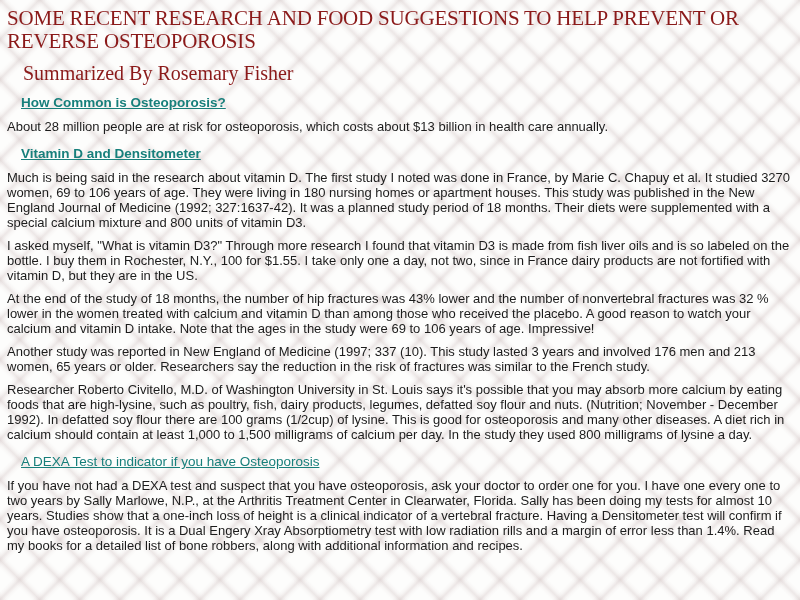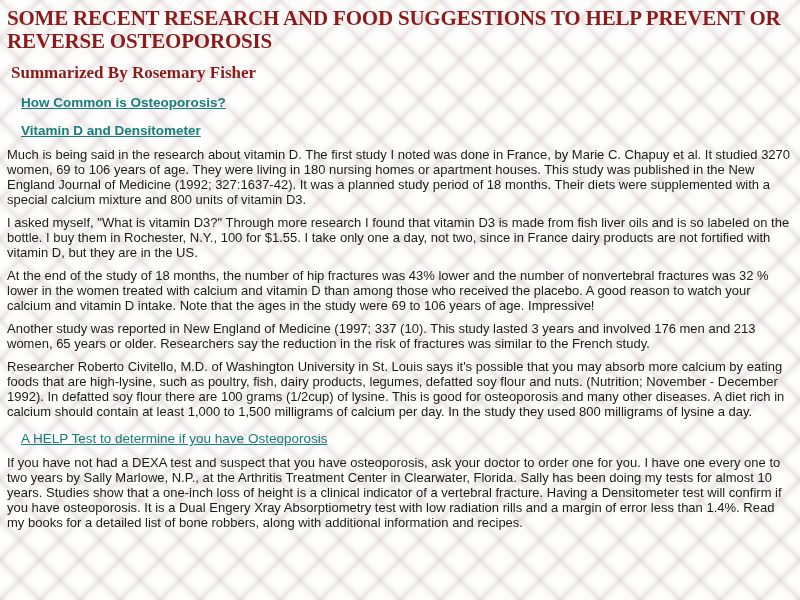--- a/index.html
+++ b/index.html
@@ -28,34 +28,34 @@
         rgba(203,186,186,0.00) 6px,
         rgba(203,186,186,0.00) 22.3px,
         rgba(203,186,186,0.10) 25.3px,
         rgba(203,186,186,0.32) 28.3px);
   }
   .content {
     padding: 0 7px;
   }
   h1.page-title {
     font-family: "Liberation Serif", serif;
-    font-weight: bold;
+    font-weight: normal;
     font-size: 21px;
     line-height: 23px;
     color: #8b1a1a;
     margin: 7px 0 0 0;
     letter-spacing: -0.2px;
   }
   .byline {
     font-family: "Liberation Serif", serif;
-    font-weight: bold;
-    font-size: 17px;
+    font-weight: normal;
+    font-size: 20px;
     line-height: 20px;
     color: #8b1a1a;
-    margin: 10px 0 0 4px;
+    margin: 10px 0 0 16px;
   }
   .hwrap {
     margin: 10px 0 8px 14px;
   }
   a.sec {
     color: #177f7b;
     text-decoration: underline;
     line-height: 16px;
     cursor: pointer;
   }
@@ -78,29 +78,30 @@
 
 <div class="content">
 
   <h1 class="page-title">SOME RECENT RESEARCH AND FOOD SUGGESTIONS TO HELP PREVENT OR REVERSE OSTEOPOROSIS</h1>
 
   <div class="byline">Summarized By Rosemary Fisher</div>
 
   <div class="hwrap">
     <a href="#" class="sec bold">How Common is Osteoporosis?</a>
   </div>
+  <p class="body-text">About 28 million people are at risk for osteoporosis, which costs about $13 billion in health care annually.</p>
 
   <div class="hwrap">
     <a href="#" class="sec bold">Vitamin D and Densitometer</a>
   </div>
   <p class="body-text">Much is being said in the research about vitamin D. The first study I noted was done in France, by Marie C. Chapuy et al. It studied 3270 women, 69 to 106 years of age. They were living in 180 nursing homes or apartment houses. This study was published in the New England Journal of Medicine (1992; 327:1637-42). It was a planned study period of 18 months. Their diets were supplemented with a special calcium mixture and 800 units of vitamin D3.</p>
   <p class="body-text">I asked myself, "What is vitamin D3?" Through more research I found that vitamin D3 is made from fish liver oils and is so labeled on the bottle. I buy them in Rochester, N.Y., 100 for $1.55. I take only one a day, not two, since in France dairy products are not fortified with vitamin D, but they are in the US.</p>
   <p class="body-text">At the end of the study of 18 months, the number of hip fractures was 43% lower and the number of nonvertebral fractures was 32 % lower in the women treated with calcium and vitamin D than among those who received the placebo. A good reason to watch your calcium and vitamin D intake. Note that the ages in the study were 69 to 106 years of age. Impressive!</p>
   <p class="body-text">Another study was reported in New England of Medicine (1997; 337 (10). This study lasted 3 years and involved 176 men and 213 women, 65 years or older. Researchers say the reduction in the risk of fractures was similar to the French study.</p>
 
   <p class="body-text">Researcher Roberto Civitello, M.D. of Washington University in St. Louis says it's possible that you may absorb more calcium by eating foods that are high-lysine, such as poultry, fish, dairy products, legumes, defatted soy flour and nuts. (Nutrition; November - December 1992). In defatted soy flour there are 100 grams (1/2cup) of lysine. This is good for osteoporosis and many other diseases. A diet rich in calcium should contain at least 1,000 to 1,500 milligrams of calcium per day. In the study they used 800 milligrams of lysine a day.</p>
 
   <div class="hwrap">
-    <a href="#" class="sec plain">A HELP Test to determine if you have Osteoporosis</a>
+    <a href="#" class="sec plain">A DEXA Test to indicator if you have Osteoporosis</a>
   </div>
   <p class="body-text">If you have not had a DEXA test and suspect that you have osteoporosis, ask your doctor to order one for you. I have one every one to two years by Sally Marlowe, N.P., at the Arthritis Treatment Center in Clearwater, Florida. Sally has been doing my tests for almost 10 years. Studies show that a one-inch loss of height is a clinical indicator of a vertebral fracture. Having a Densitometer test will confirm if you have osteoporosis. It is a Dual Engery Xray Absorptiometry test with low radiation rills and a margin of error less than 1.4%. Read my books for a detailed list of bone robbers, along with additional information and recipes.</p>
 
 </div>
 
 </body></html>

